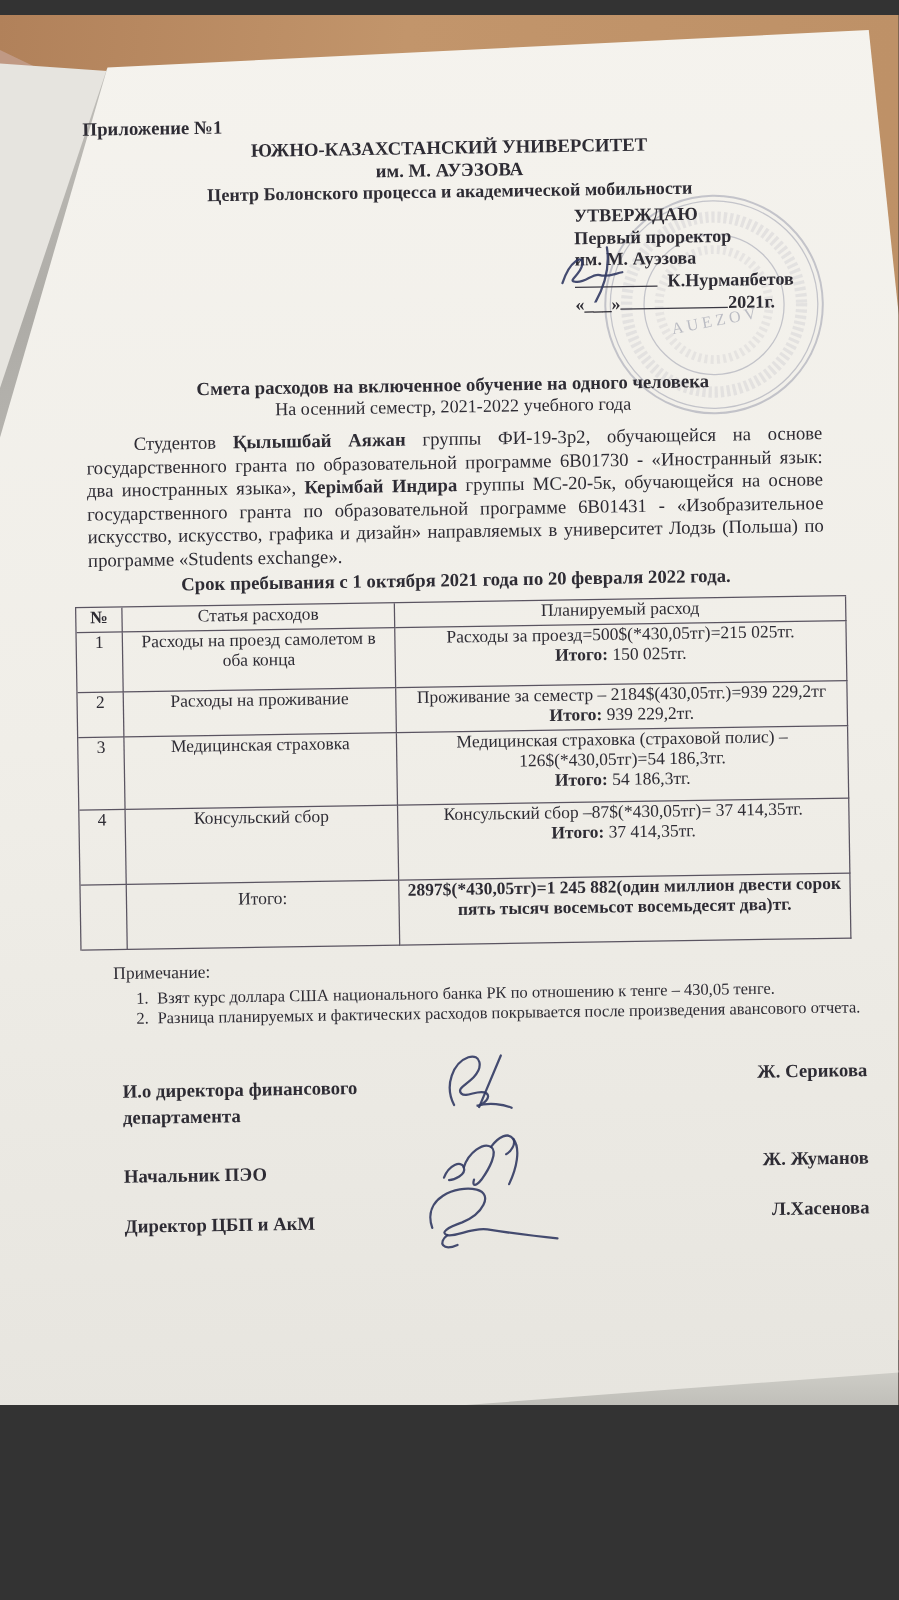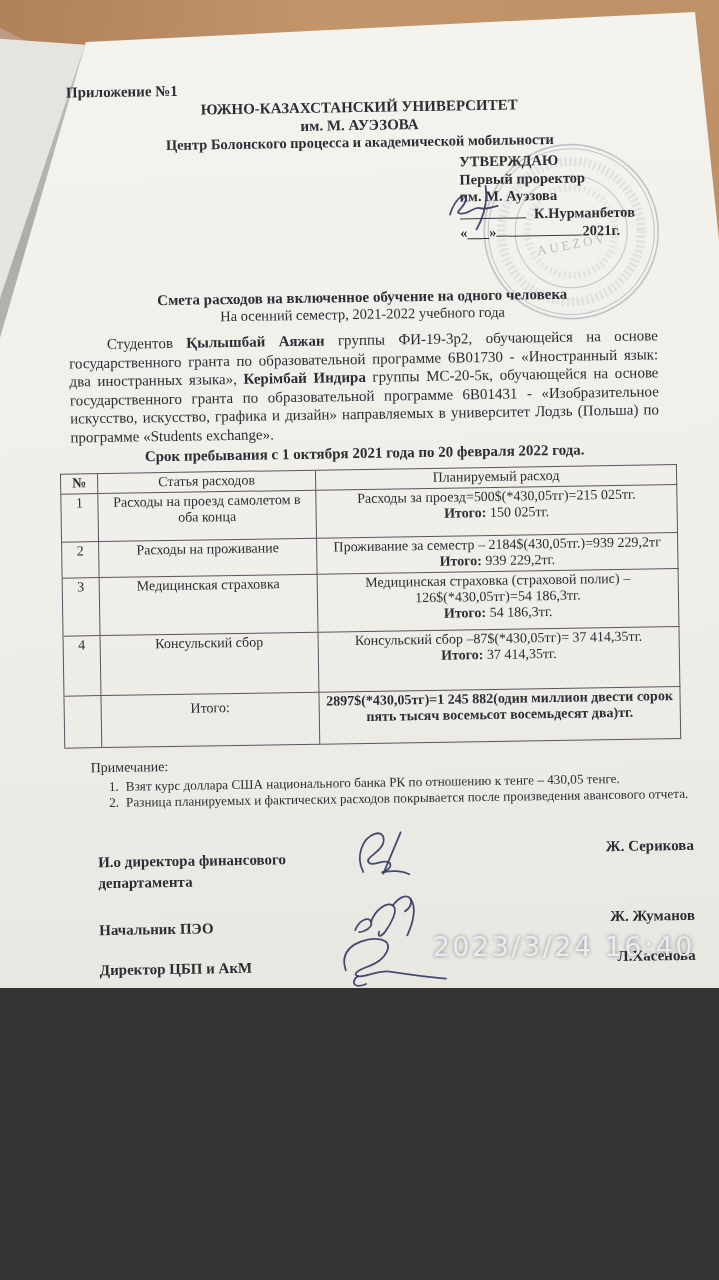--- a/index.html
+++ b/index.html
@@ -1,16 +1,16 @@
 <!DOCTYPE html>
 <html><head>
 <meta charset="utf-8">
 <style>
   html,body{margin:0;padding:0;background:#333;}
-  #photo{position:relative;width:719px;height:988px;margin:0 auto;overflow:hidden;
+  #photo{position:relative;width:719px;height:1112px;margin:12px auto;overflow:hidden;
          font-family:"Liberation Serif","DejaVu Serif",serif;}
   #photo *{box-sizing:border-box;}
   .abs{position:absolute;}
 
   
   #desk{inset:0;background:linear-gradient(95deg,#b1815a 0%,#c2956b 40%,#bd9066 100%);}
   #pink-sliver{left:0;top:28px;width:30px;height:120px;
       clip-path:polygon(0 0,100% 12%,40% 100%,0 88%);background:#c7a69b;opacity:.65;}
   #under-paper{left:0;top:22px;width:150px;height:420px;
       clip-path:polygon(0 4%,80% 6%,30% 50%,0 95%);background:#e6e4df;}
@@ -224,14 +224,13 @@
       <div class="abs title" style="left:94px;top:956px">Директор ЦБП и АкМ</div>
       <svg class="abs scribble" style="left:318px;top:932px" width="160" height="60" viewBox="0 0 160 60">
         <path d="M22,38 C14,14 42,4 58,8 C72,12 62,28 46,34 C34,38 28,42 34,44 C40,46 54,38 66,40 C84,43 104,46 122,48"></path>
         <path d="M34,44 C26,50 30,57 42,52"></path>
       </svg>
       <div class="abs name" style="top:952px">Л.Хасенова</div>
     </div>
 
   </div>
 
-  <div class="abs" id="ts">2023/3/24  16:40</div>
 </div>
 
 </body></html>

